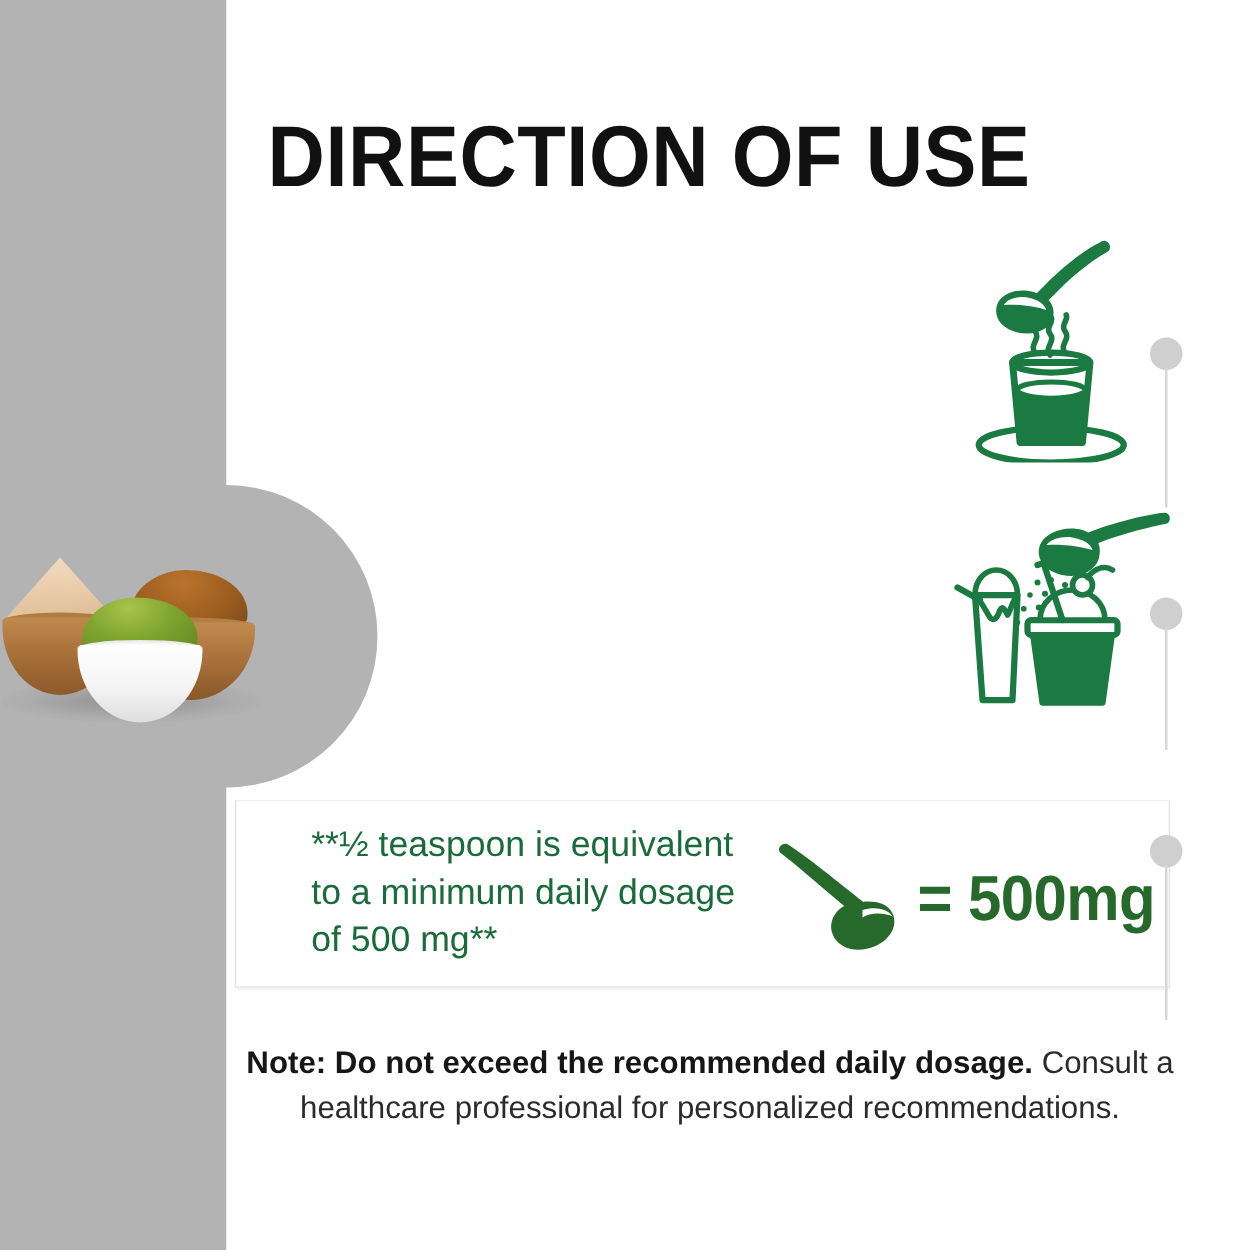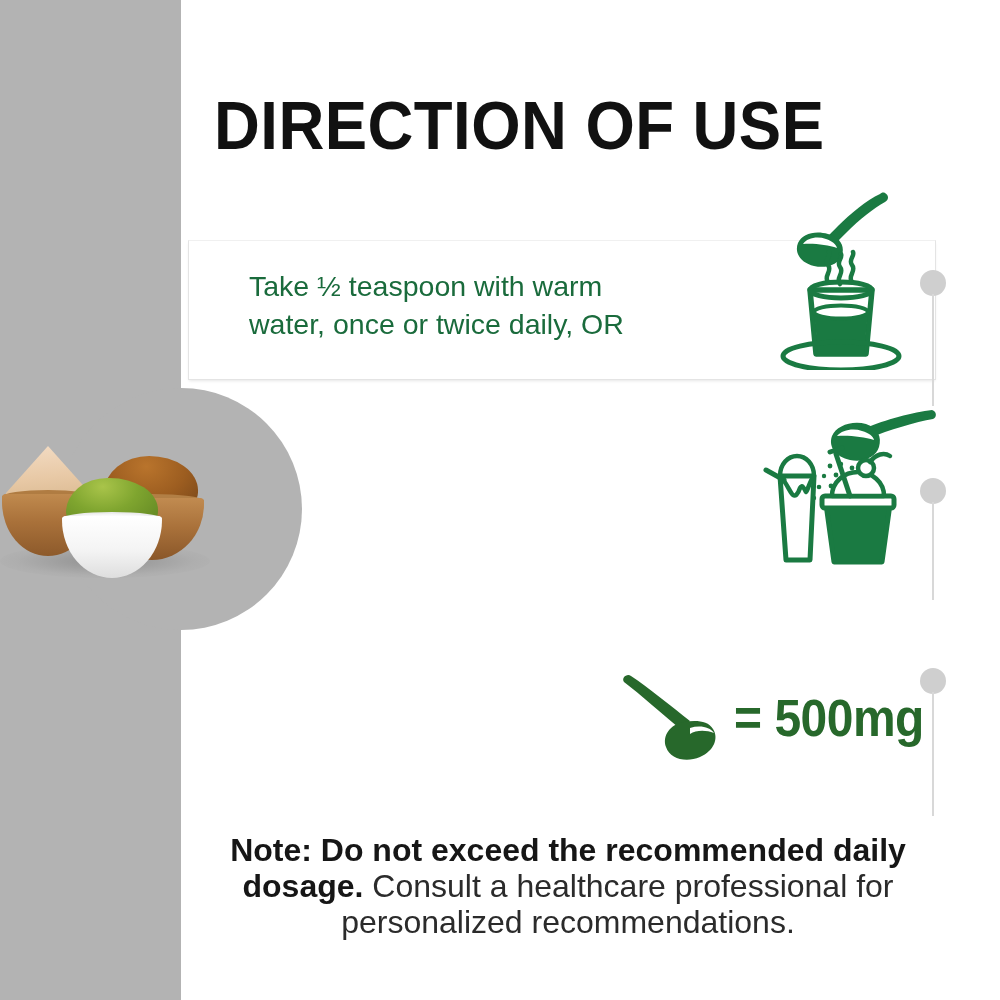--- a/index.html
+++ b/index.html
@@ -249,21 +249,21 @@
     white-space: nowrap;
   }
 
   
   .note {
     position: absolute;
     left: 188px;
     top: 832px;
     width: 760px;
     text-align: center;
-    font-size: 32px;
+    font-size: 25px;
     line-height: 36px;
     color: #2b2b2b;
   }
   .note b { font-weight: 700; color: #161616; }
 </style>
 </head>
 <body>
 
 <div id="stage">
 
@@ -278,26 +278,27 @@
     <div class="bowl-a-mound"></div>
     <div class="bowl-a-rim"></div>
     <div class="bowl-a"></div>
     <div class="bowl-c-mound"></div>
     <div class="bowl-c-rim"></div>
     <div class="bowl-c"></div>
   </div>
 
   <div class="page-title">DIRECTION OF USE</div>
 
-  <div class="card card-1">
-    <div class="card-text">Take ½ teaspoon with warm
-water, once or twice daily, OR</div>
-  </div>
-
-
+
+
+  <div class="card card-3">
+    <div class="card-text">**½ teaspoon is equivalent
+to a minimum daily dosage
+of 500 mg**</div>
+  </div>
 
   <div class="pin pin-1">
     <div class="pin-dot"></div>
     <div class="pin-stem"></div>
   </div>
   <div class="pin pin-2">
     <div class="pin-dot"></div>
     <div class="pin-stem"></div>
   </div>
   <div class="pin pin-3">

